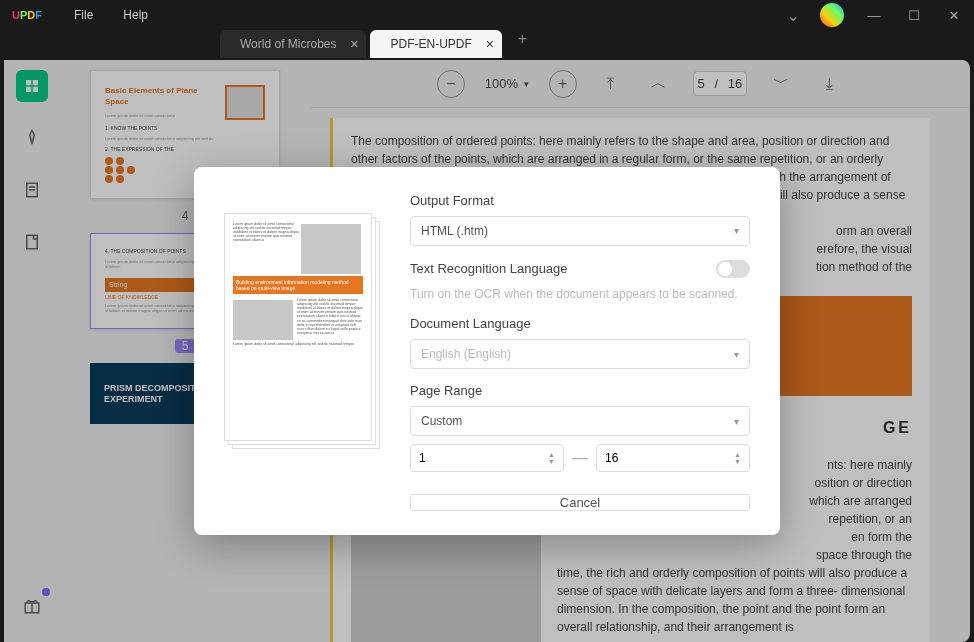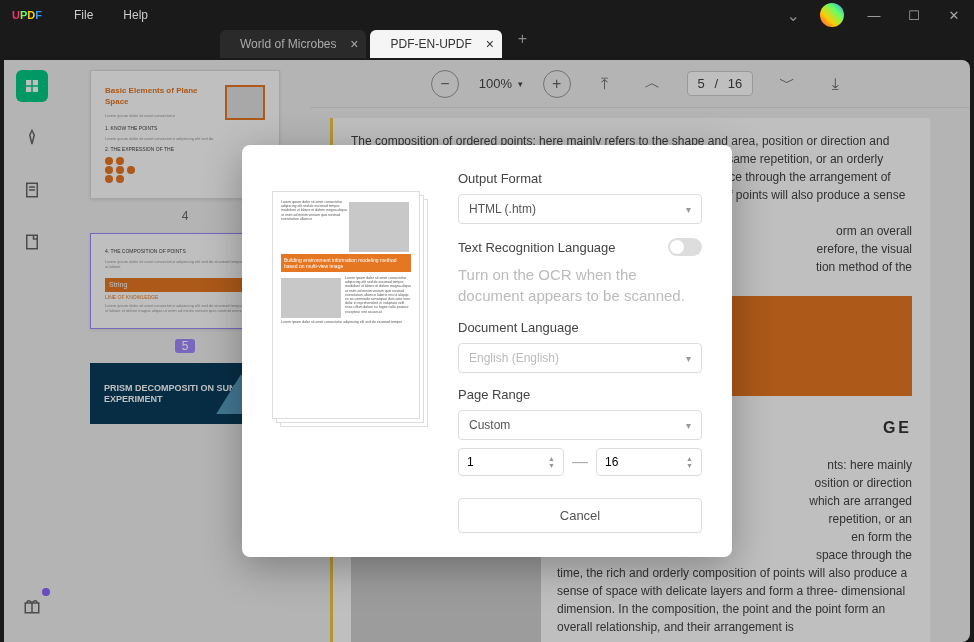--- a/index.html
+++ b/index.html
@@ -34,55 +34,55 @@
 .thumb-dot { width: 8px; height: 8px; background: #e67722; border-radius: 50%; }
 .thumb-rect { width: 40px; height: 35px; background: #e0e0e0; border: 2px solid #e67722; float: right; margin-left: 4px; }
 .thumb6 { background: #0a3d5c; color: #fff; padding: 20px 14px; }
 .thumb6-title { font-size: 9px; font-weight: bold; line-height: 1.2; }
 .thumb6-shape { width: 50px; height: 40px; background: #5a9fc4; float: right; clip-path: polygon(50% 0, 100% 100%, 0 100%); margin-top: -30px; }
 .content { flex: 1; display: flex; flex-direction: column; }
 .toolbar { height: 48px; display: flex; align-items: center; justify-content: center; gap: 20px; border-bottom: 1px solid #e0e0e0; }
 .tb-btn { width: 28px; height: 28px; display: flex; align-items: center; justify-content: center; color: #666; border-radius: 50%; }
 .tb-btn.circle { border: 1.5px solid #999; }
 .zoom { font-size: 13px; color: #444; display: flex; align-items: center; gap: 6px; }
-.pager { border: 1px solid #ccc; border-radius: 4px; padding: 4px 10px; font-size: 13px; color: #444; background: #fff; }
+.pager { border: 1px solid #ccc; border-radius: 4px; padding: 4px 4px; font-size: 13px; color: #444; background: #fff; }
 .doc-area { flex: 1; padding: 10px 40px 0 20px; overflow: hidden; position: relative; }
 .page { background: #fff; padding: 14px 18px; border-left: 3px solid #f5c842; font-size: 12px; color: #444; line-height: 1.5; }
 .page-orange { background: #e67722; height: 100px; margin: 20px 0; }
 .page-heading { font-size: 16px; font-weight: bold; color: #333; letter-spacing: 3px; margin-bottom: 16px; }
 .page-img { width: 190px; height: 200px; background: #d0d0d0; float: left; margin-right: 16px; margin-top: 8px; }
 .right-rail { width: 54px; display: flex; flex-direction: column; align-items: center; padding-top: 14px; gap: 18px; }
 .rr-icon { color: #777; font-size: 16px; }
 .overlay { position: absolute; inset: 0; background: rgba(0,0,0,0.25); display: flex; align-items: center; justify-content: center; z-index: 100; }
-.dialog { width: 490px; background: #fff; border-radius: 8px; padding: 26px 30px 24px; display: flex; gap: 30px; box-shadow: 0 10px 40px rgba(0,0,0,0.3); }
+.dialog { width: 586px; background: #fff; border-radius: 8px; padding: 26px 30px 24px; display: flex; gap: 30px; box-shadow: 0 10px 40px rgba(0,0,0,0.3); }
 .preview-stack { width: 156px; position: relative; margin-top: 20px; }
 .preview-page { width: 148px; height: 228px; background: #fff; border: 1px solid #ddd; position: absolute; padding: 8px; font-size: 4px; line-height: 1.2; color: #555; }
 .preview-page.p3 { top: 8px; left: 8px; }
 .preview-page.p2 { top: 4px; left: 4px; }
 .preview-page.p1 { top: 0; left: 0; }
 .pv-img { width: 60px; height: 50px; background: #c8c8c8; float: right; margin: 2px; }
 .pv-img2 { width: 60px; height: 40px; background: #c8c8c8; float: left; margin: 2px 4px 2px 0; }
 .pv-orange { background: #e67722; color: #fff; padding: 3px; font-size: 5px; clear: both; margin: 4px 0; }
 .form { flex: 1; }
 .form-label { font-size: 13px; color: #555; margin-bottom: 8px; margin-top: 14px; }
 .form-label.bold { color: #444; font-weight: 500; }
 .form-label:first-child { margin-top: 0; }
 .select { border: 1px solid #ddd; border-radius: 4px; padding: 7px 10px; font-size: 12px; color: #555; display: flex; justify-content: space-between; align-items: center; background: #fff; }
 .select.disabled { color: #bbb; }
 .select-arrow { color: #999; font-size: 10px; }
 .ocr-row { display: flex; justify-content: space-between; align-items: center; }
 .toggle { width: 34px; height: 18px; background: #ddd; border-radius: 9px; position: relative; }
 .toggle::after { content: ''; width: 14px; height: 14px; background: #fff; border-radius: 50%; position: absolute; top: 2px; left: 2px; }
-.hint { font-size: 15px; color: #bbb; margin-top: 4px; line-height: 1.4; }
+.hint { font-size: 12px; color: #bbb; margin-top: 4px; line-height: 1.4; }
 .range-row { display: flex; align-items: center; gap: 8px; margin-top: 8px; }
 .spin { border: 1px solid #ddd; border-radius: 4px; padding: 6px 8px; font-size: 12px; flex: 1; display: flex; justify-content: space-between; align-items: center; }
 .spin-arrows { display: flex; flex-direction: column; font-size: 7px; line-height: 1; color: #999; }
 .range-dash { color: #aaa; }
 .btn-row { display: flex; gap: 10px; margin-top: 22px; }
-.btn { flex: 1; padding: 9px; border-radius: 4px; font-size: 13px; text-align: center; border: 1px solid #ddd; background: #fff; color: #555; }
+.btn { flex: 1; border-radius: 4px; font-size: 13px; text-align: center; border: 1px solid #ddd; background: #fff; color: #555; }
 .btn.primary { background: #b08fff; color: #fff; border-color: #b08fff; }
 svg { width: 18px; height: 18px; }
 </style>
 </head>
 <body>
 
 <div class="titlebar">
   <div class="logo"><span class="logo-u">U</span><span class="logo-p">P</span><span class="logo-d">D</span><span class="logo-f">F</span></div>
   <div class="menu">
     <span>File</span>

